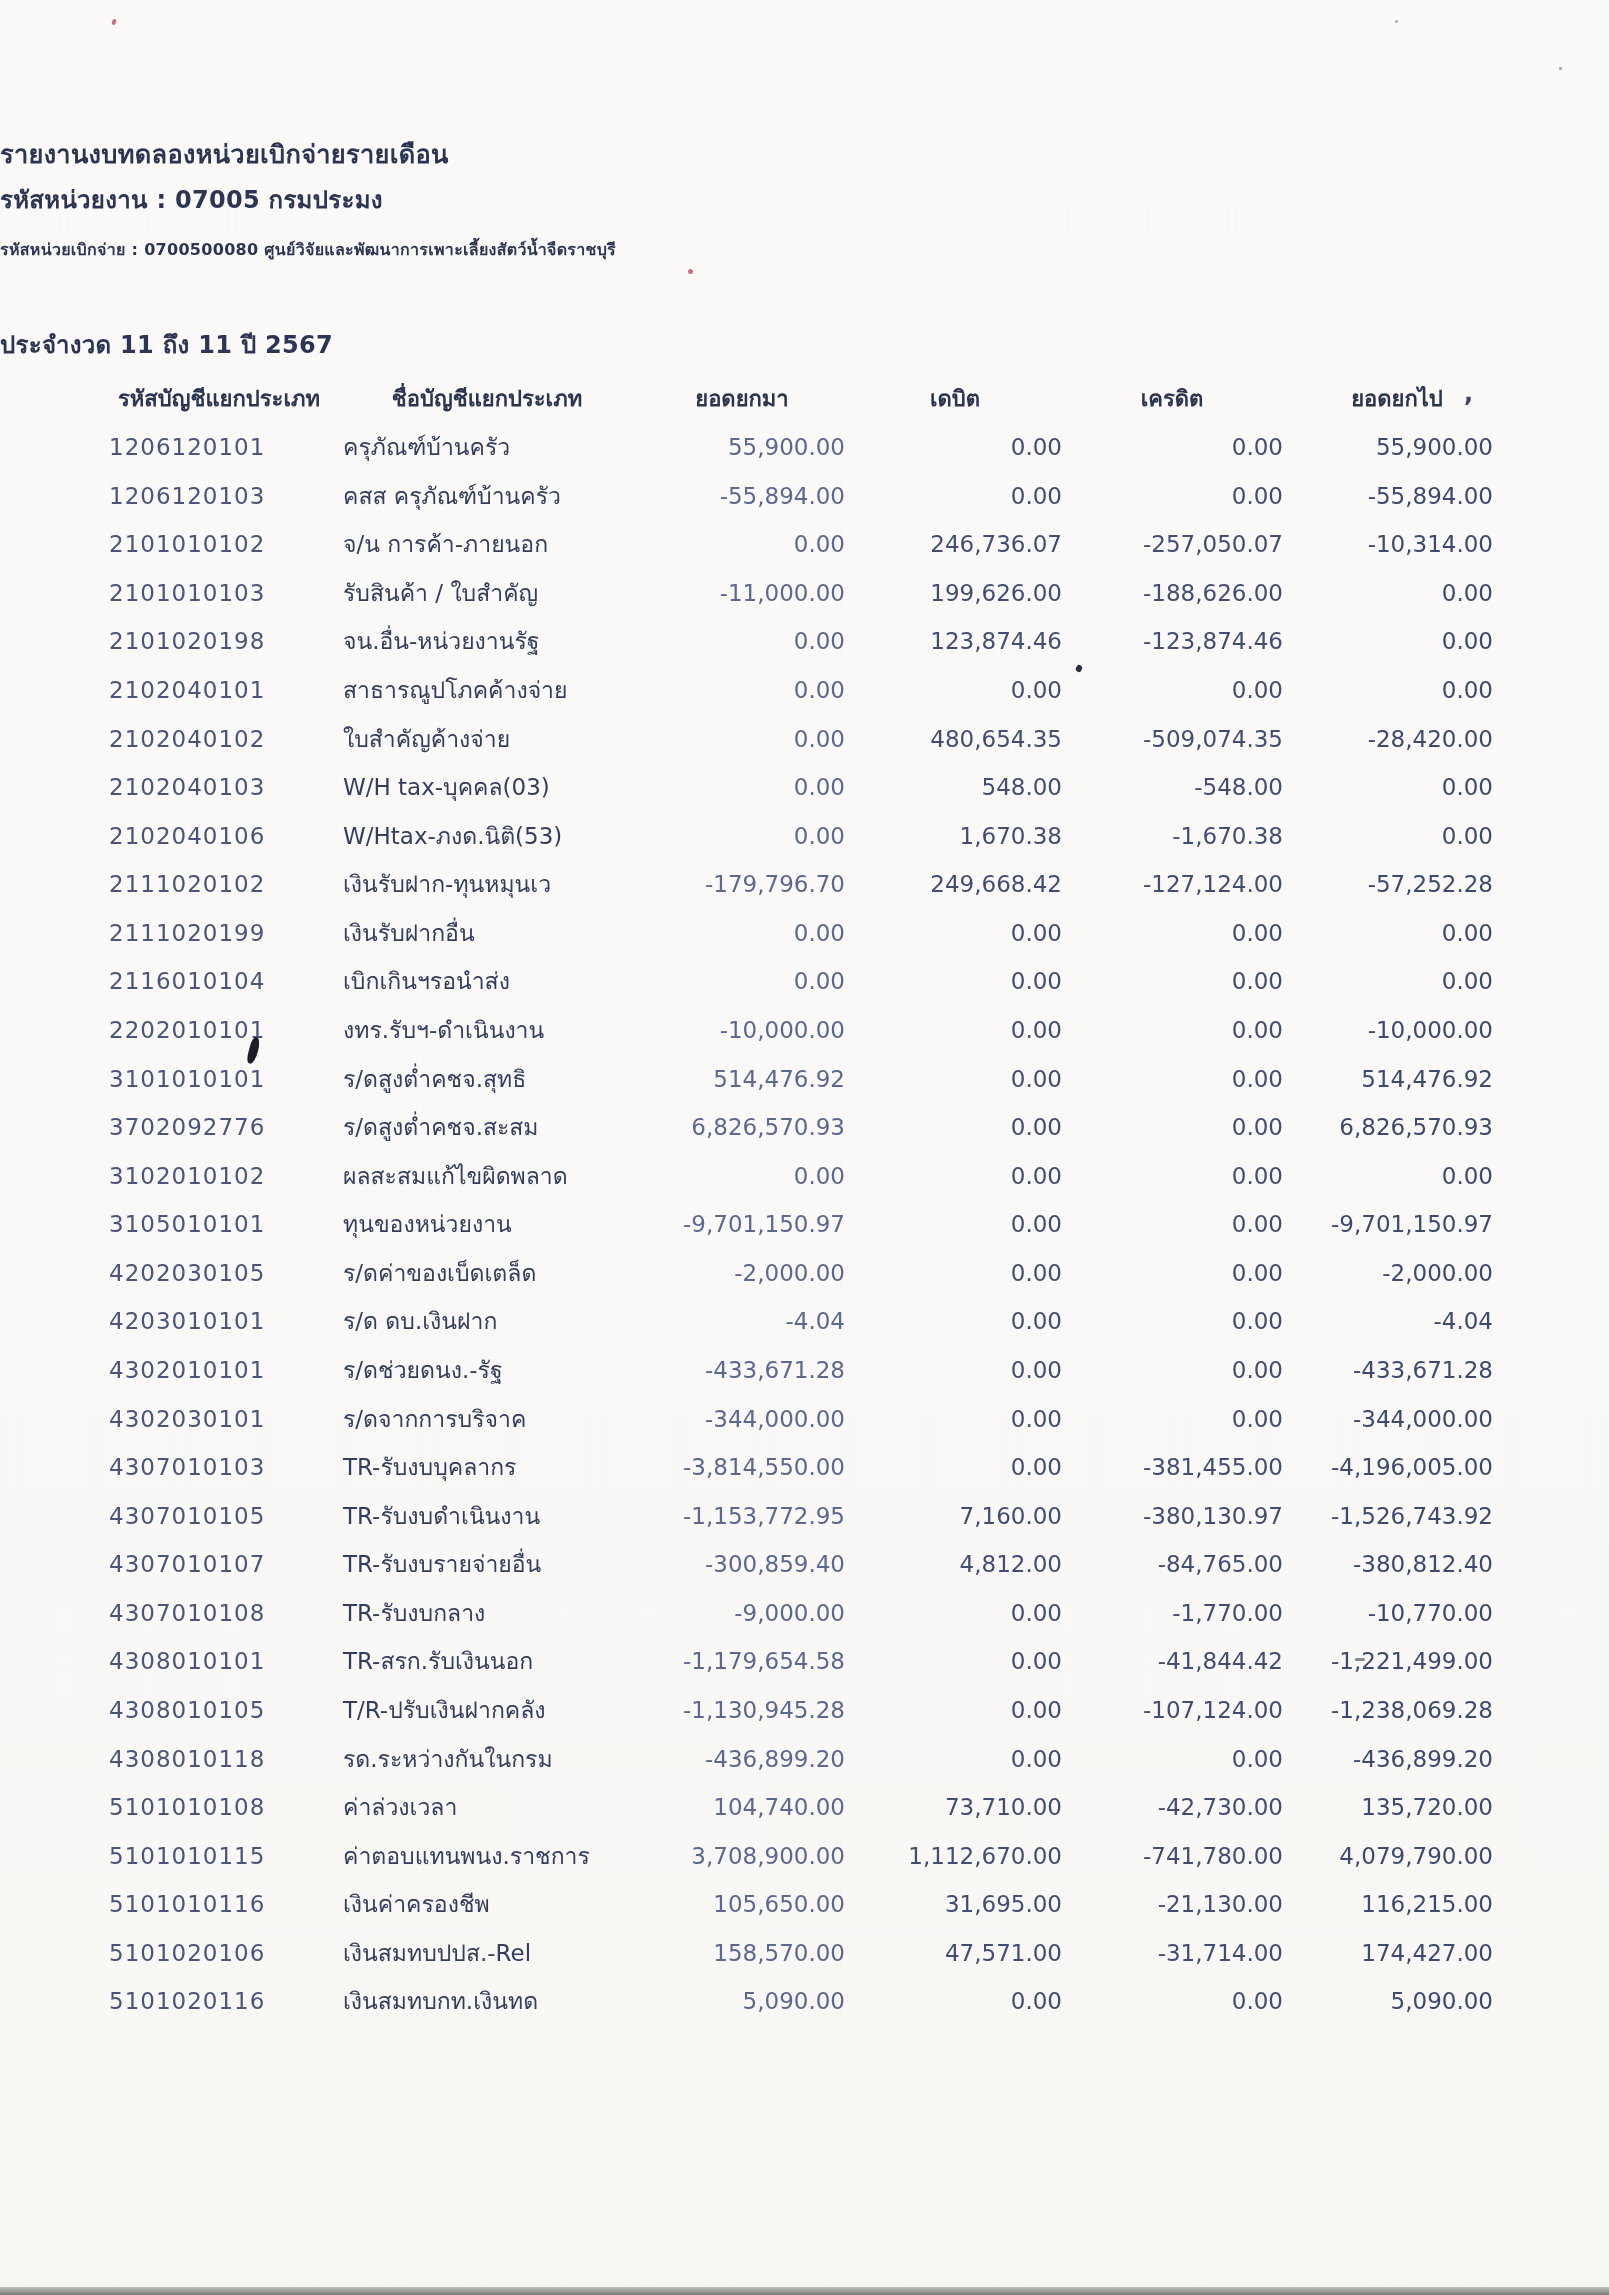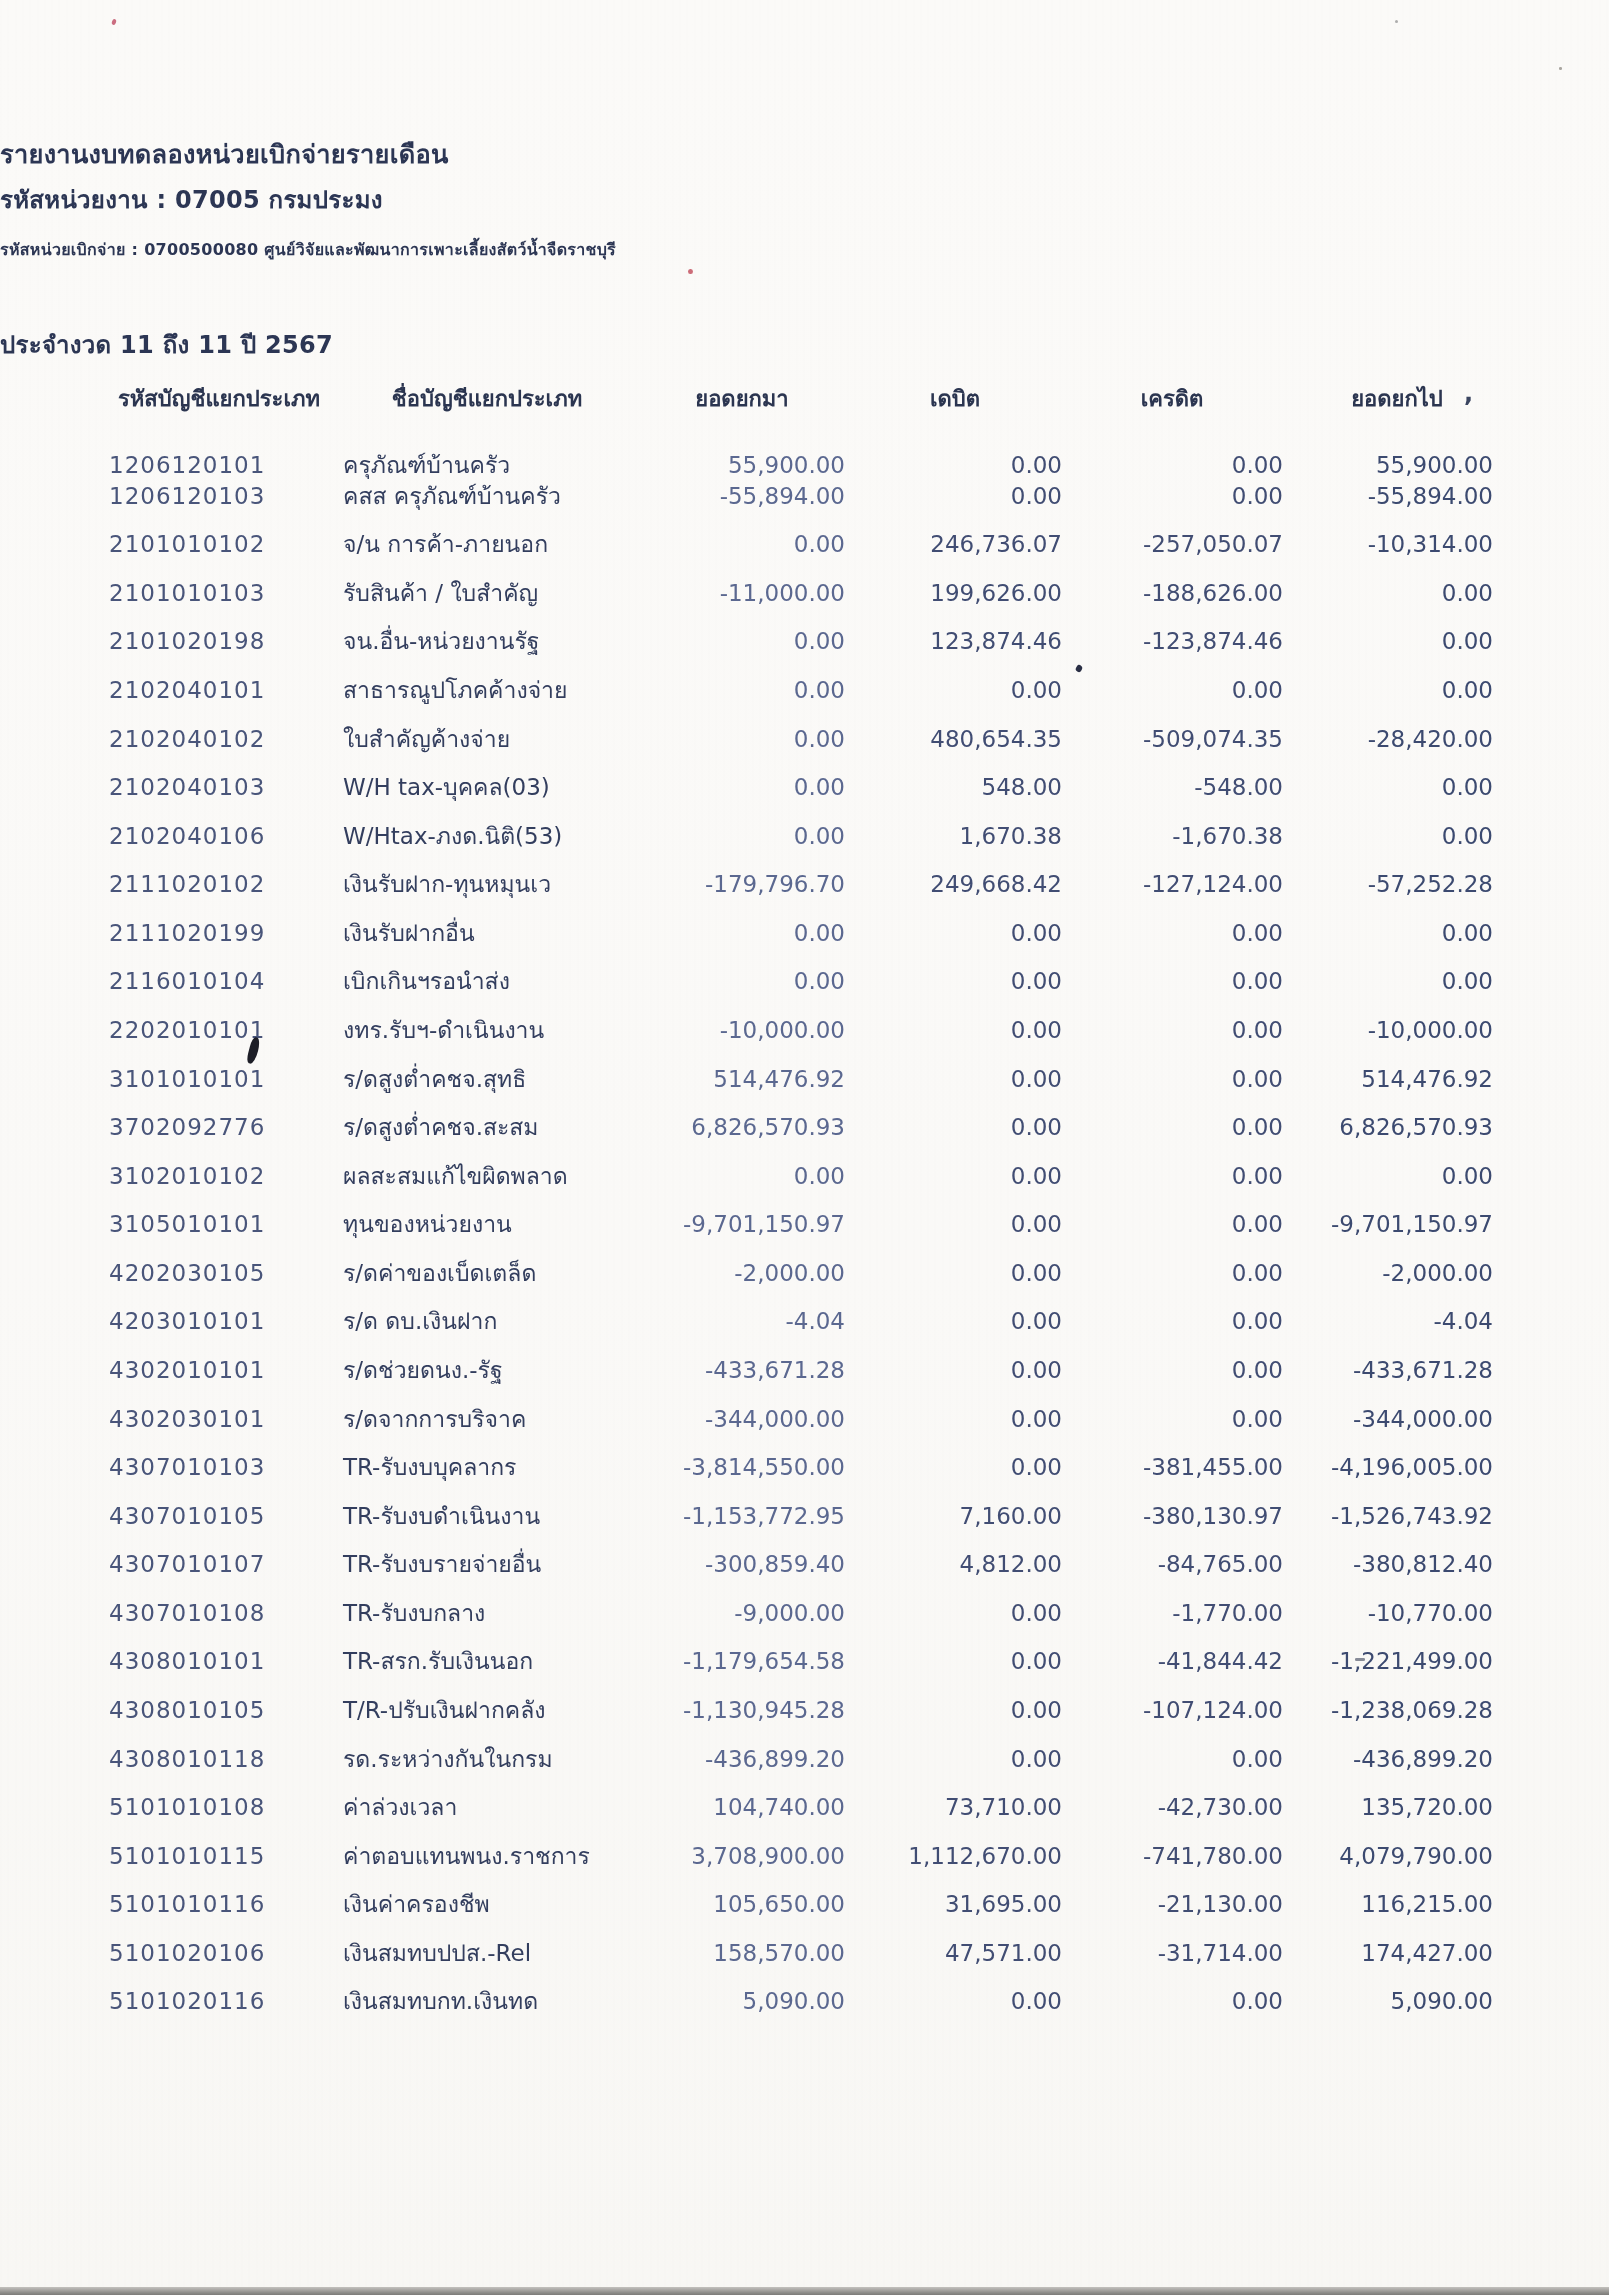--- a/index.html
+++ b/index.html
@@ -85,21 +85,21 @@
     <span class="th c1">รหัสบัญชีแยกประเภท</span>
     <span class="th c2">ชื่อบัญชีแยกประเภท</span>
     <span class="th c3">ยอดยกมา</span>
     <span class="th c4">เดบิต</span>
     <span class="th c5">เครดิต</span>
     <span class="th c6">ยอดยกไป</span>
     <span class="comma-mark">,</span>
   </div>
 
   <div id="tbody">
-  <div class="trow" style="top: 441px;">
+  <div class="trow" style="top: 423px;">
     <span class="td code">1206120101</span>
     <span class="td name">ครุภัณฑ์บ้านครัว</span>
     <span class="td num v1">55,900.00</span>
     <span class="td num v2">0.00</span>
     <span class="td num v3">0.00</span>
     <span class="td num v4">55,900.00</span>
   </div>
 
   <div class="trow" style="top: 472px;">
     <span class="td code">1206120103</span>

